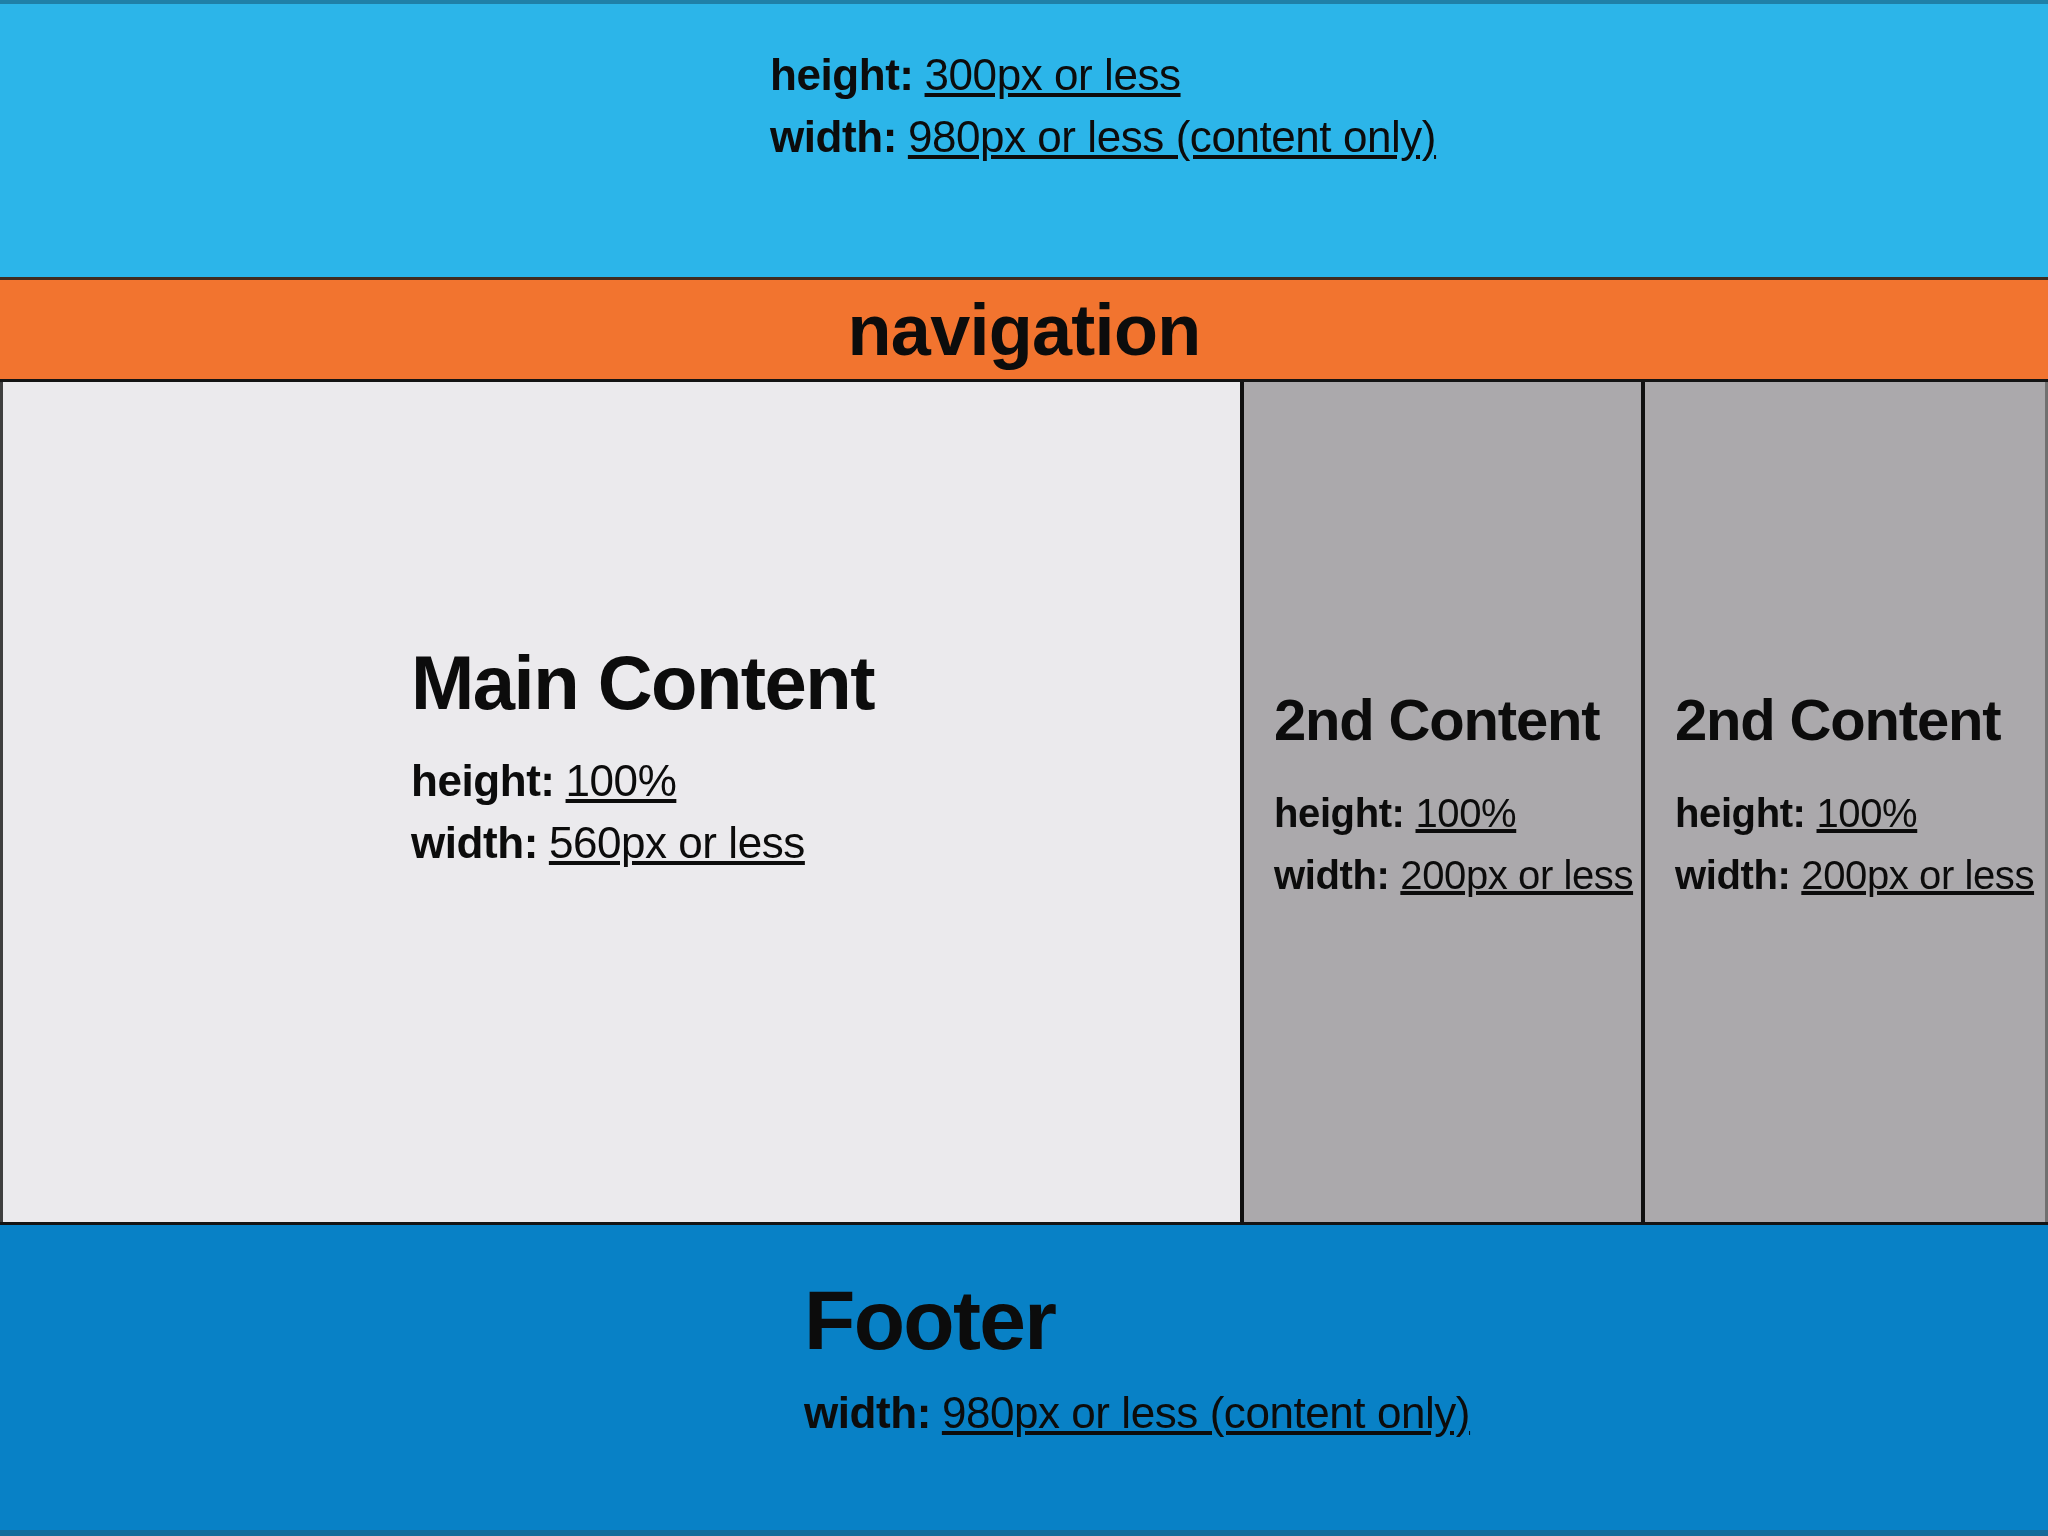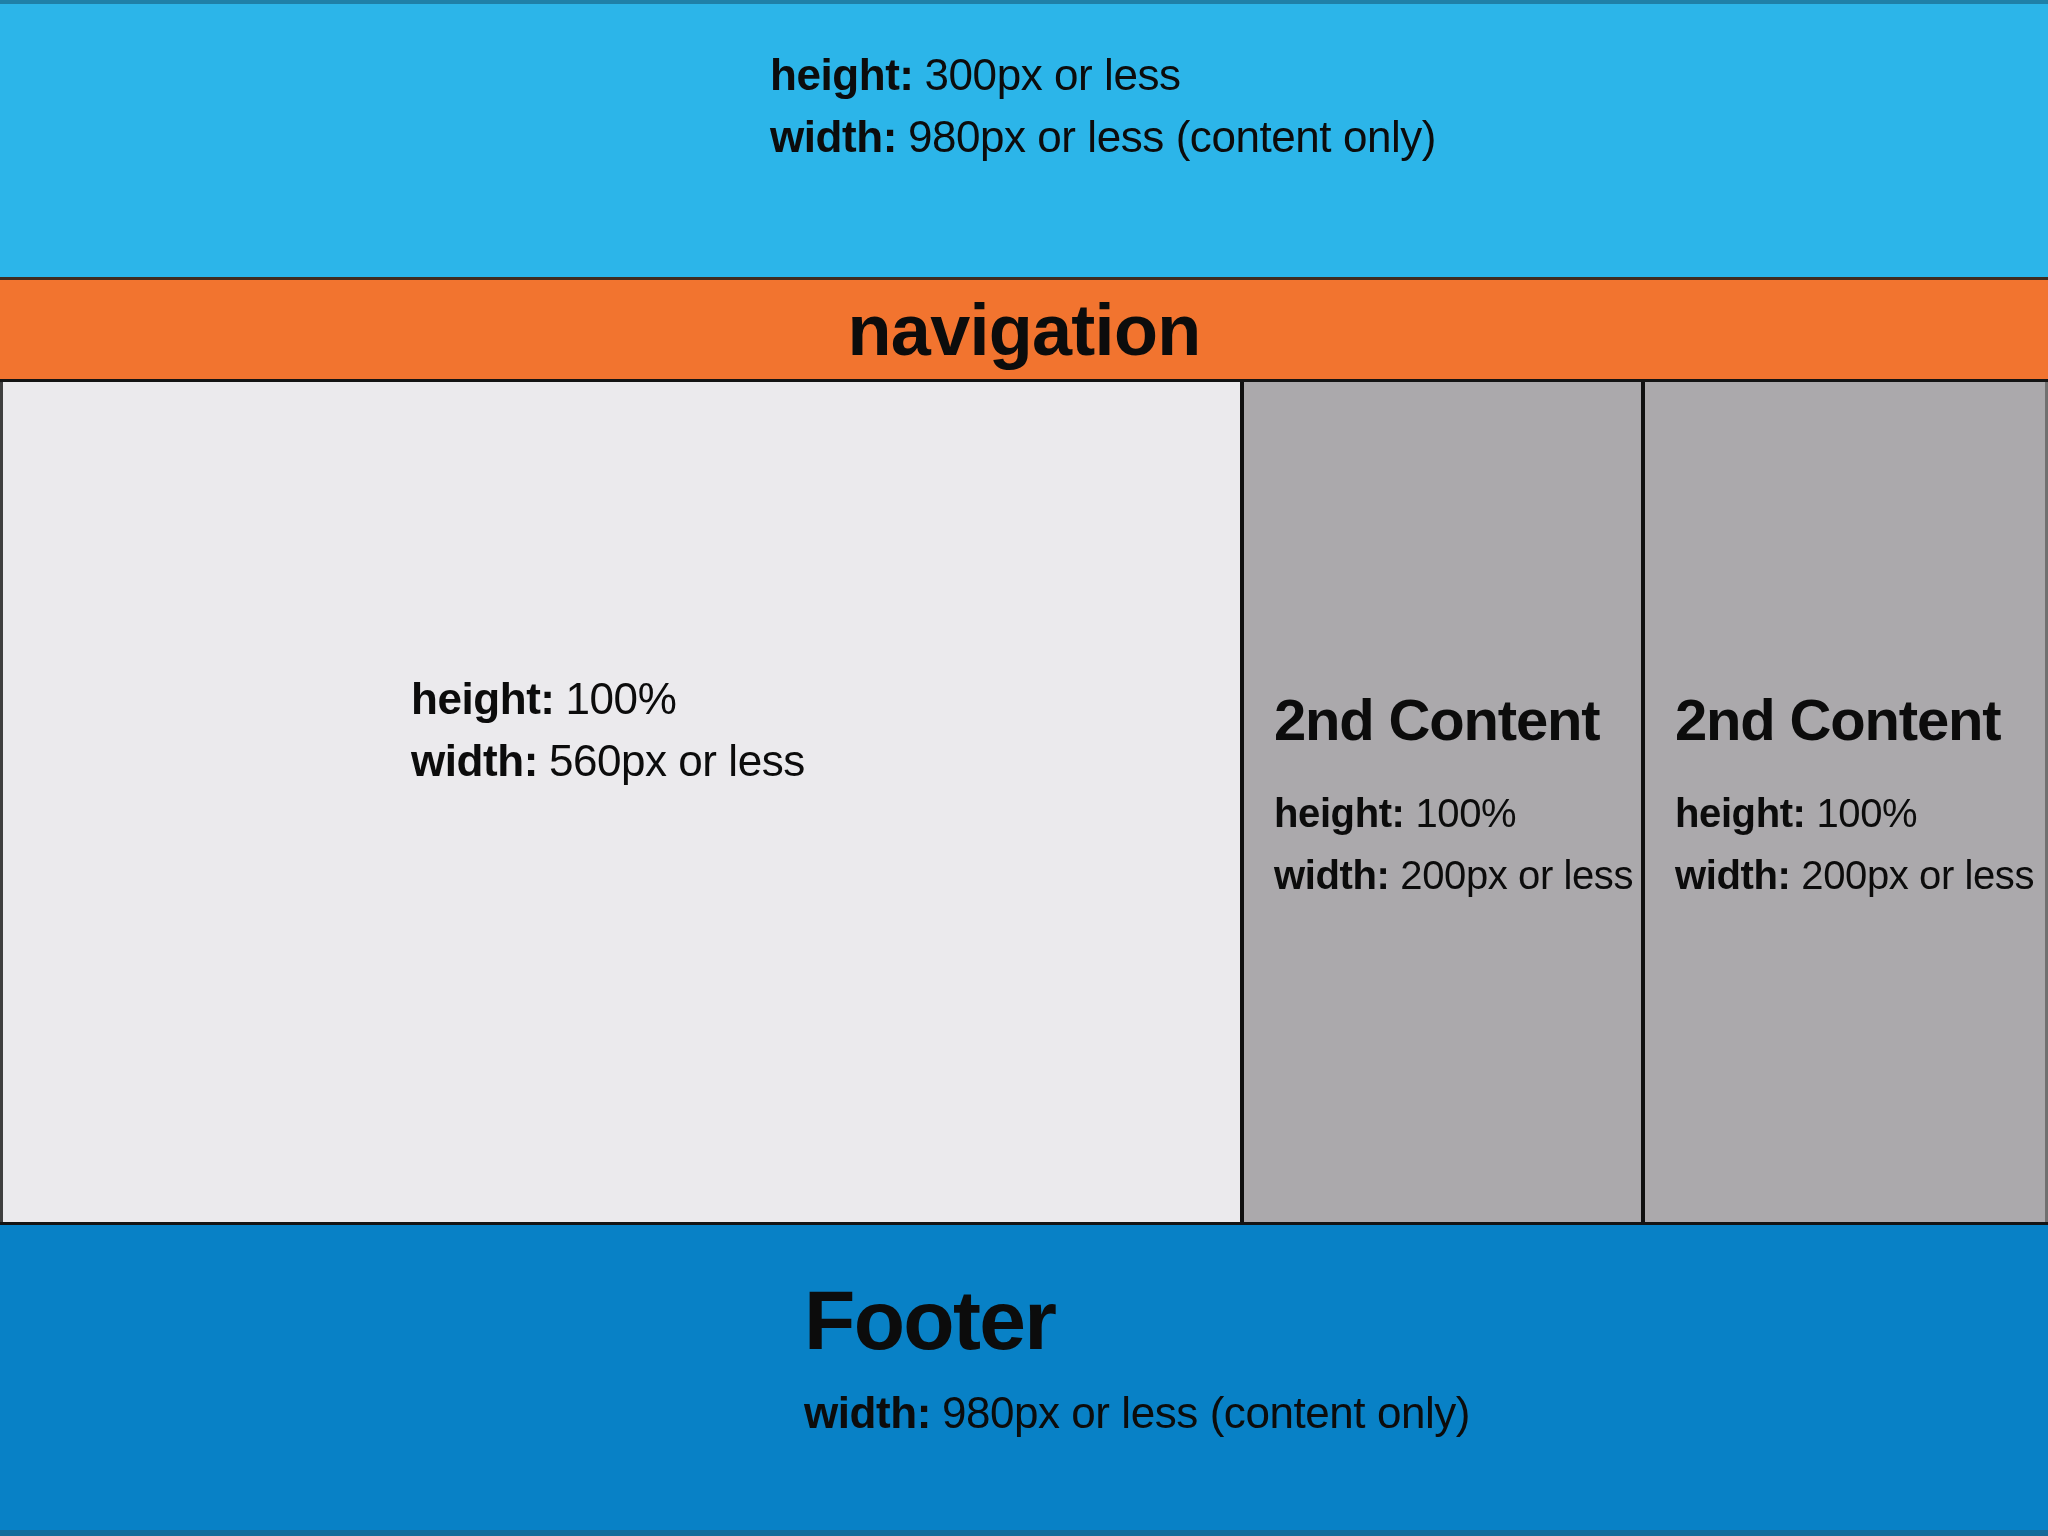--- a/index.html
+++ b/index.html
@@ -83,21 +83,21 @@
 
   .spec {
     font-size: 44px;
     line-height: 62px;
     letter-spacing: -0.01em;
     white-space: nowrap;
   }
   .spec-sm { font-size: 40px; }
 
   .spec-label { font-weight: 700; margin-right: 11px; }
-  .spec-value { font-weight: 400; }
+  .spec-value { font-weight: 400; text-decoration: underline; }
 
   .nav-label {
     font-size: 72px;
     font-weight: 700;
     letter-spacing: -0.01em;
   }
 </style>
 </head>
 <body>
 
@@ -123,20 +123,21 @@
   <nav class="nav">
     <span class="nav-label">navigation</span>
   </nav>
 
   <div class="div-dark"></div>
 
   <div class="content-row">
 
     <section class="main">
       <div class="text-block">
+        <h2 class="title-lg">Main Content</h2>
         <div class="specs specs-main">
           <div class="spec">
             <span class="spec-label">height:</span><span class="spec-value">100%</span>
           </div>
           <div class="spec">
             <span class="spec-label">width:</span><span class="spec-value">560px or less</span>
           </div>
         </div>
       </div>
     </section>

